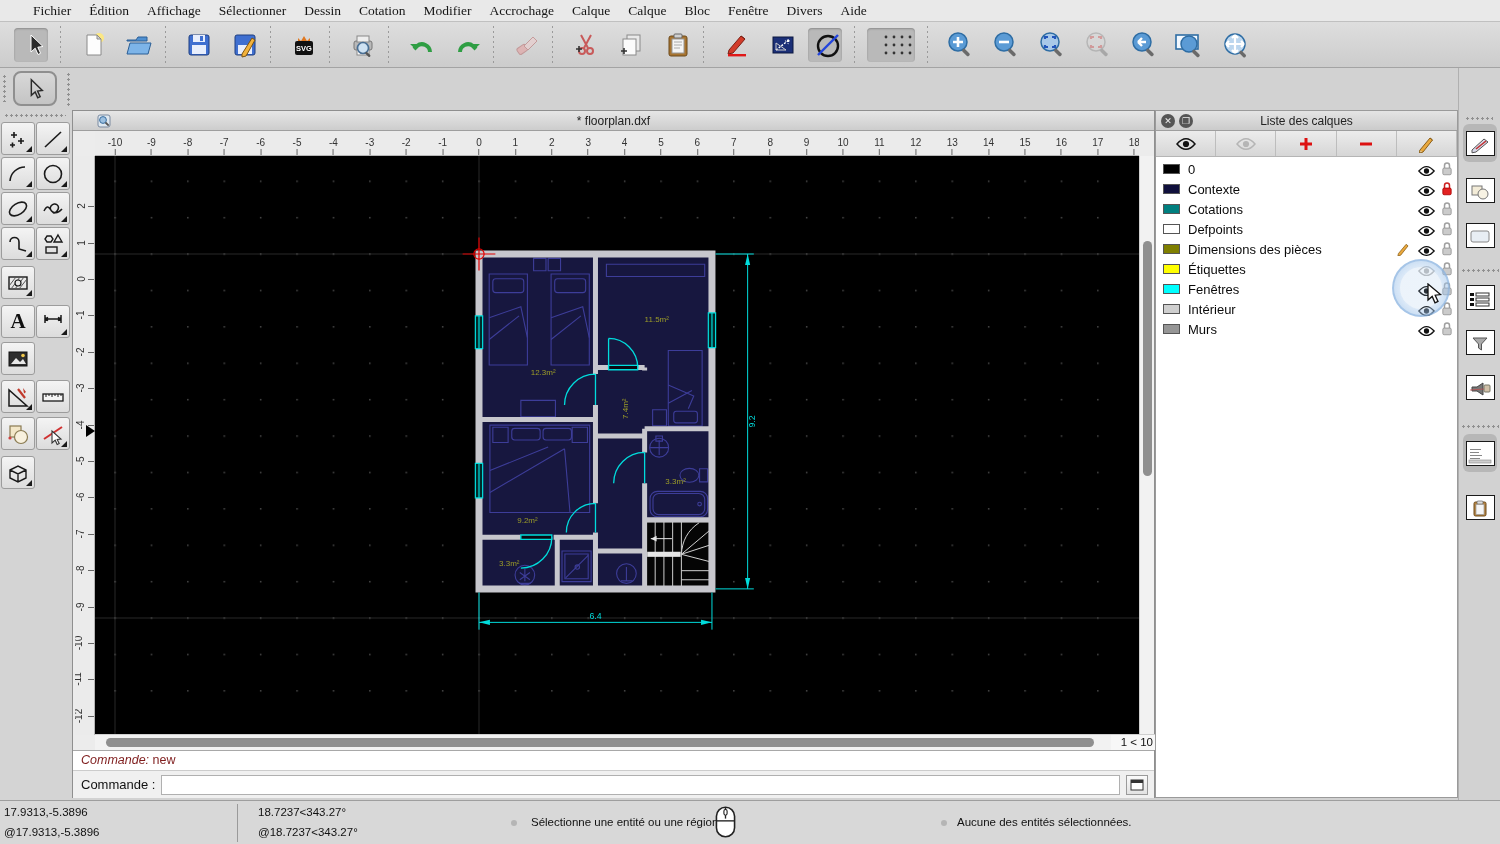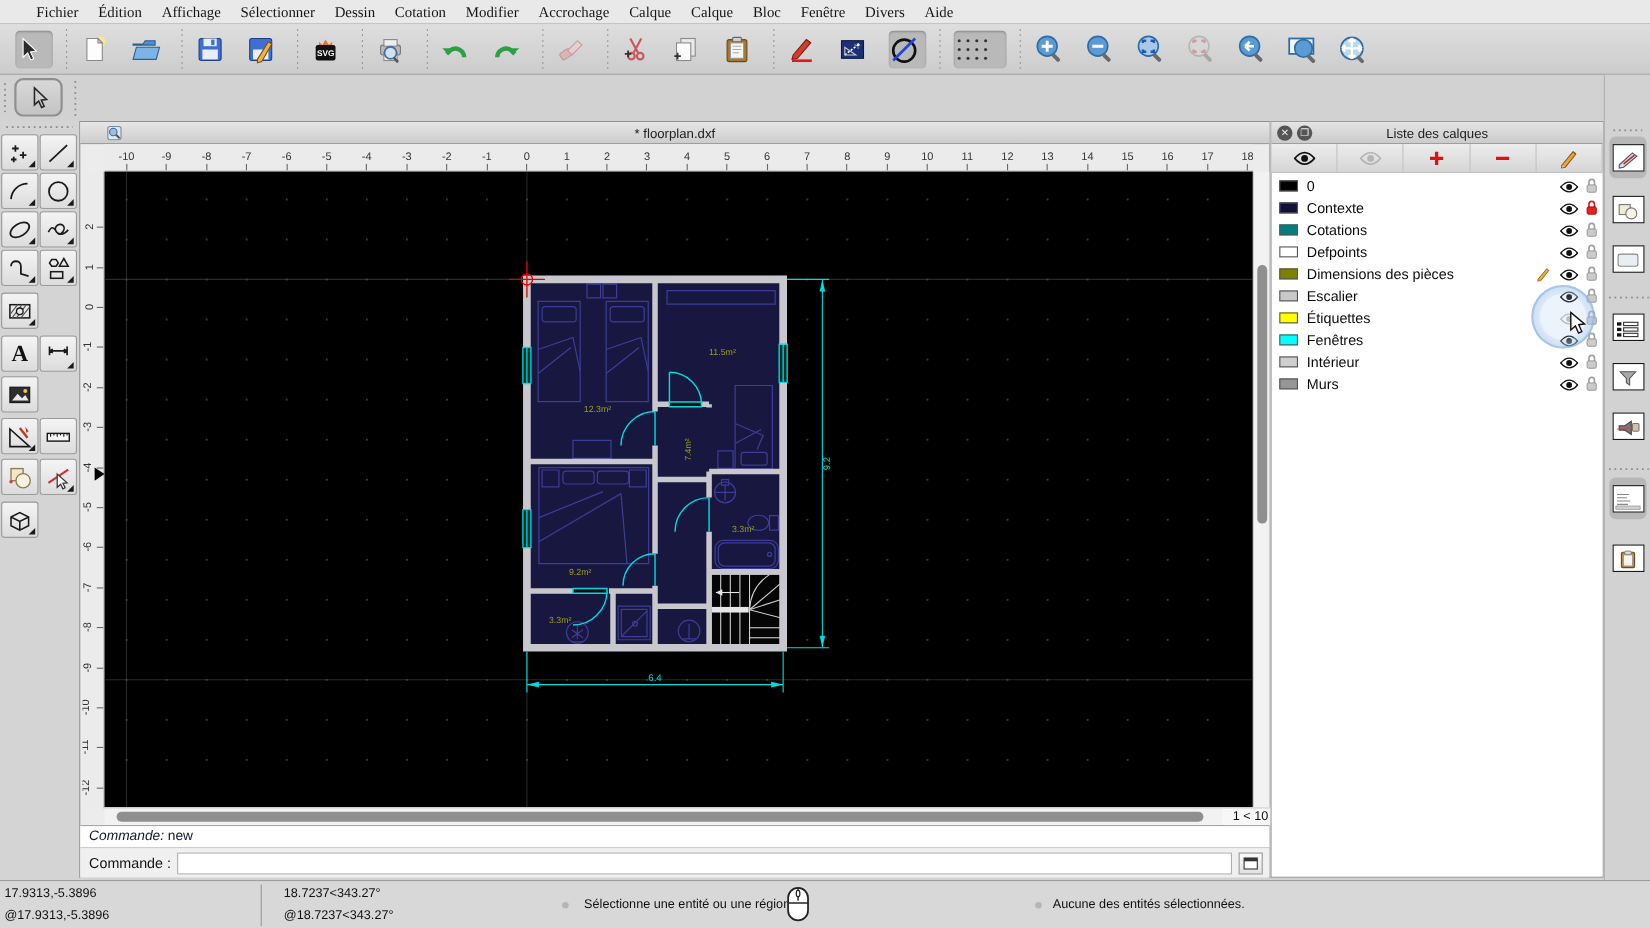--- a/index.html
+++ b/index.html
@@ -11,21 +11,21 @@
   #menubar { position:absolute; left:0; top:0; width:1500px; height:22px;
     background:#e9e9e9; border-bottom:1px solid #c0c0c0; display:flex; align-items:center;
     padding-left:24px;font-family:Liberation Serif, serif; }
   .mitem { font-size:13.5px; color:#151515; padding:0 9px; white-space:nowrap; }
 
   
   #toolbar { position:absolute; left:0; top:22px; width:1500px; height:46px;
     background:linear-gradient(#dedede,#cccccc); border-bottom:1px solid #a3a3a3;
     display:flex; align-items:center; padding-left:8px; }
   .tbtn { width:34px; height:34px; margin:0 6px; display:flex; align-items:center;
-    justify-content:flex-start; border-radius:4px; flex:none; }
+    justify-content:flex-end; border-radius:4px; flex:none; }
   .tbtn.pressed { background:#b9b9b9; box-shadow:inset 0 1px 2px rgba(0,0,0,.25); }
   .tbtn.disabled { opacity:.4; }
   .tsep { width:1px; height:38px; margin:0 6px; flex:none;
     background-image:repeating-linear-gradient(#9a9a9a 0 2px, transparent 2px 5px); }
   .tbtn svg { display:block; }
 
   
   #selbtn { position:absolute; left:13px; top:71px; width:44px; height:35px;
     background:linear-gradient(#d8d8d8,#c4c4c4); border:2px solid #8f8f8f; border-radius:8px;
     display:flex; align-items:center; justify-content:center; }
@@ -76,21 +76,21 @@
     background:#8f8f8f; border-radius:5px; }
   #hscroll { position:absolute; left:22px; top:623px; width:1016px; height:16px; background:#f2f2f2;
     border-top:1px solid #cfcfcf; }
   #hscroll .thumb { position:absolute; left:11px; top:3px; width:988px; height:9px;
     background:#8f8f8f; border-radius:5px; }
   #zoomlabel { position:absolute; left:1038px; top:623px; width:45px; height:16px;
     background:#f7f7f7; border-top:1px solid #cfcfcf; font-size:11.5px; color:#111;
     text-align:right; padding-right:3px; line-height:15px; }
 
   #cmdhist { position:absolute; left:0; top:639px; width:100%; height:20px; background:#ffffff;
-    border-top:1px solid #a8a8a8; font-size:12.5px; color:#0f172a; line-height:19px; padding-left:8px; }
+    border-top:1px solid #a8a8a8; font-size:12.5px; color:#7f1d1d; line-height:19px; padding-left:8px; }
   #cmdhist .pfx { font-style:italic; }
   #cmdrow { position:absolute; left:0; top:659px; width:100%; height:28px; background:#f0f0f0;
     border-top:1px solid #cccccc; display:flex; align-items:center; padding-left:8px; }
   #cmdrow label { font-size:13px; color:#111; margin-right:6px; white-space:nowrap; }
   #cmdinput { flex:1; height:20px; border:1px solid #b0b0b0; background:#fff; font-size:12px;
     padding:0 4px; outline:none; }
   #cmdbtn { width:22px; height:20px; margin:0 6px; background:linear-gradient(#fafafa,#e2e2e2);
     border:1px solid #9a9a9a; display:flex; align-items:center; justify-content:center; }
 
   
@@ -949,37 +949,20 @@
             </svg>
           </span>
           <span class="llock">
             <svg width="12" height="15" viewBox="0 0 14 18">
               <path class="shk" d="M4,9 V5.5 a3,3 0 0 1 6,0 V9" fill="none" stroke-width="1.8"></path>
               <rect class="body" x="2" y="8.5" width="10" height="8" rx="1.5" stroke-width="1"></rect>
             </svg>
           </span>
         </div>
 
-        <div class="lrow">
-          <span class="swatch" style="background: rgb(200, 200, 200);"></span>
-          <span class="lname">Escalier</span>
-
-          <span class="leye">
-            <svg width="17" height="12" viewBox="0 0 20 14">
-              <path class="st" d="M1,7 Q10,-3.5 19,7 Q10,17.5 1,7 Z" fill="none" stroke-width="1.5"></path>
-              <circle class="fl" cx="10" cy="7" r="3.1"></circle>
-            </svg>
-          </span>
-          <span class="llock">
-            <svg width="12" height="15" viewBox="0 0 14 18">
-              <path class="shk" d="M4,9 V5.5 a3,3 0 0 1 6,0 V9" fill="none" stroke-width="1.8"></path>
-              <rect class="body" x="2" y="8.5" width="10" height="8" rx="1.5" stroke-width="1"></rect>
-            </svg>
-          </span>
-        </div>
 
         <div class="lrow">
           <span class="swatch" style="background: rgb(255, 255, 0);"></span>
           <span class="lname">Étiquettes</span>
 
           <span class="leye off">
             <svg width="17" height="12" viewBox="0 0 20 14">
               <path class="st" d="M1,7 Q10,-3.5 19,7 Q10,17.5 1,7 Z" fill="none" stroke-width="1.5"></path>
               <circle class="fl" cx="10" cy="7" r="3.1"></circle>
             </svg>

